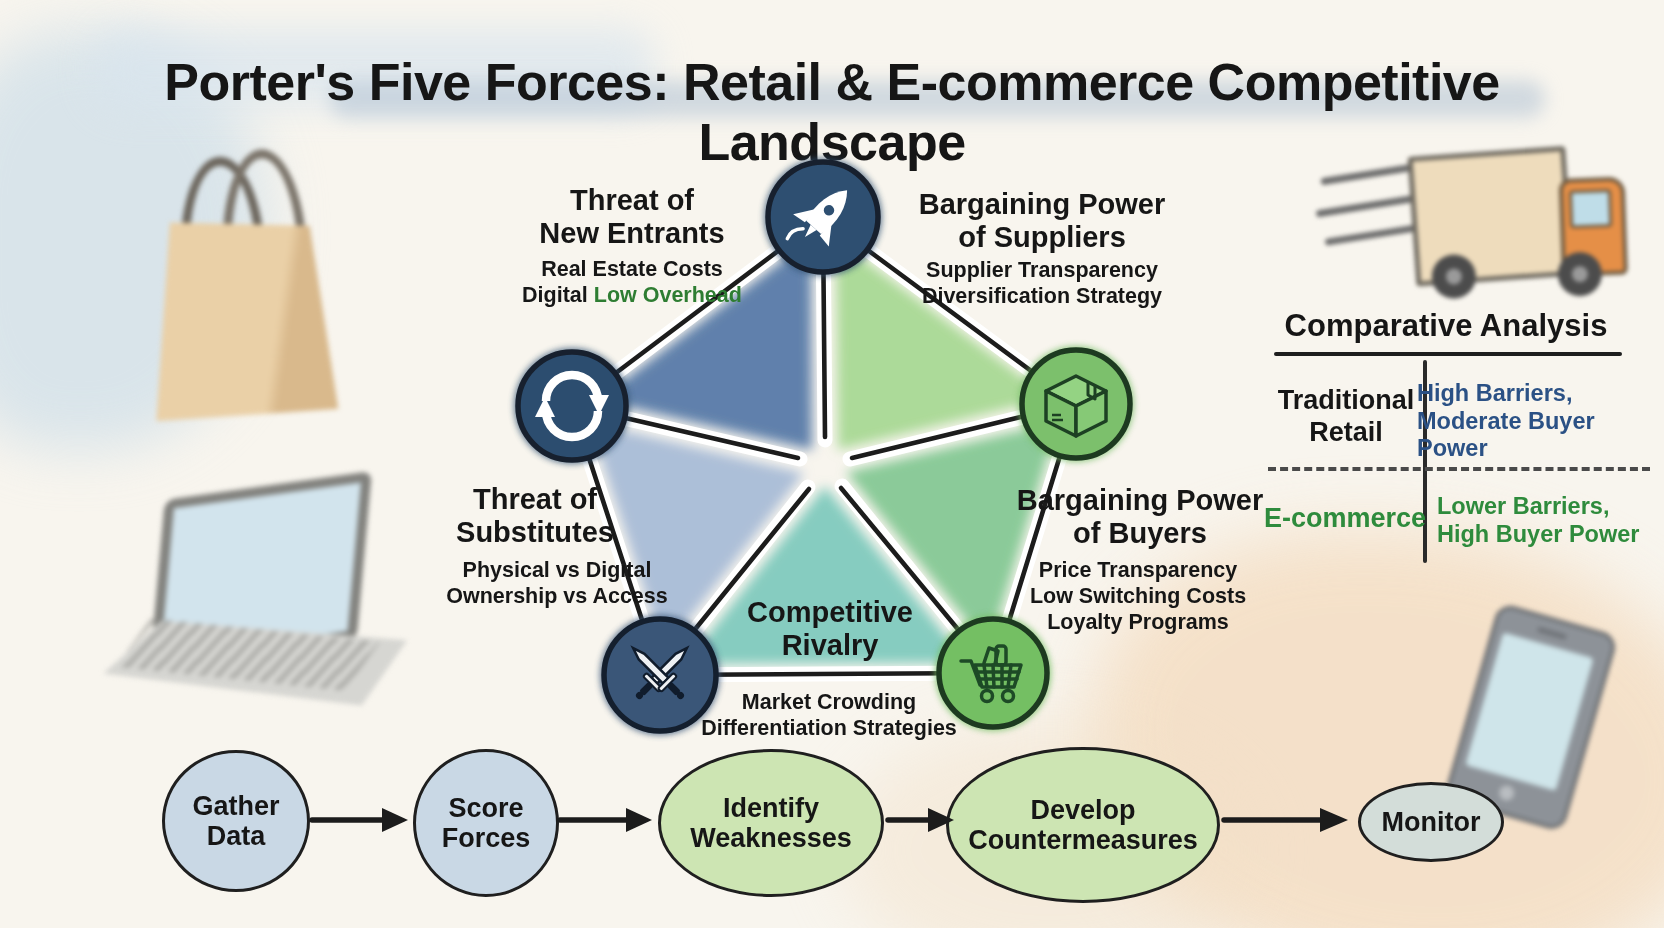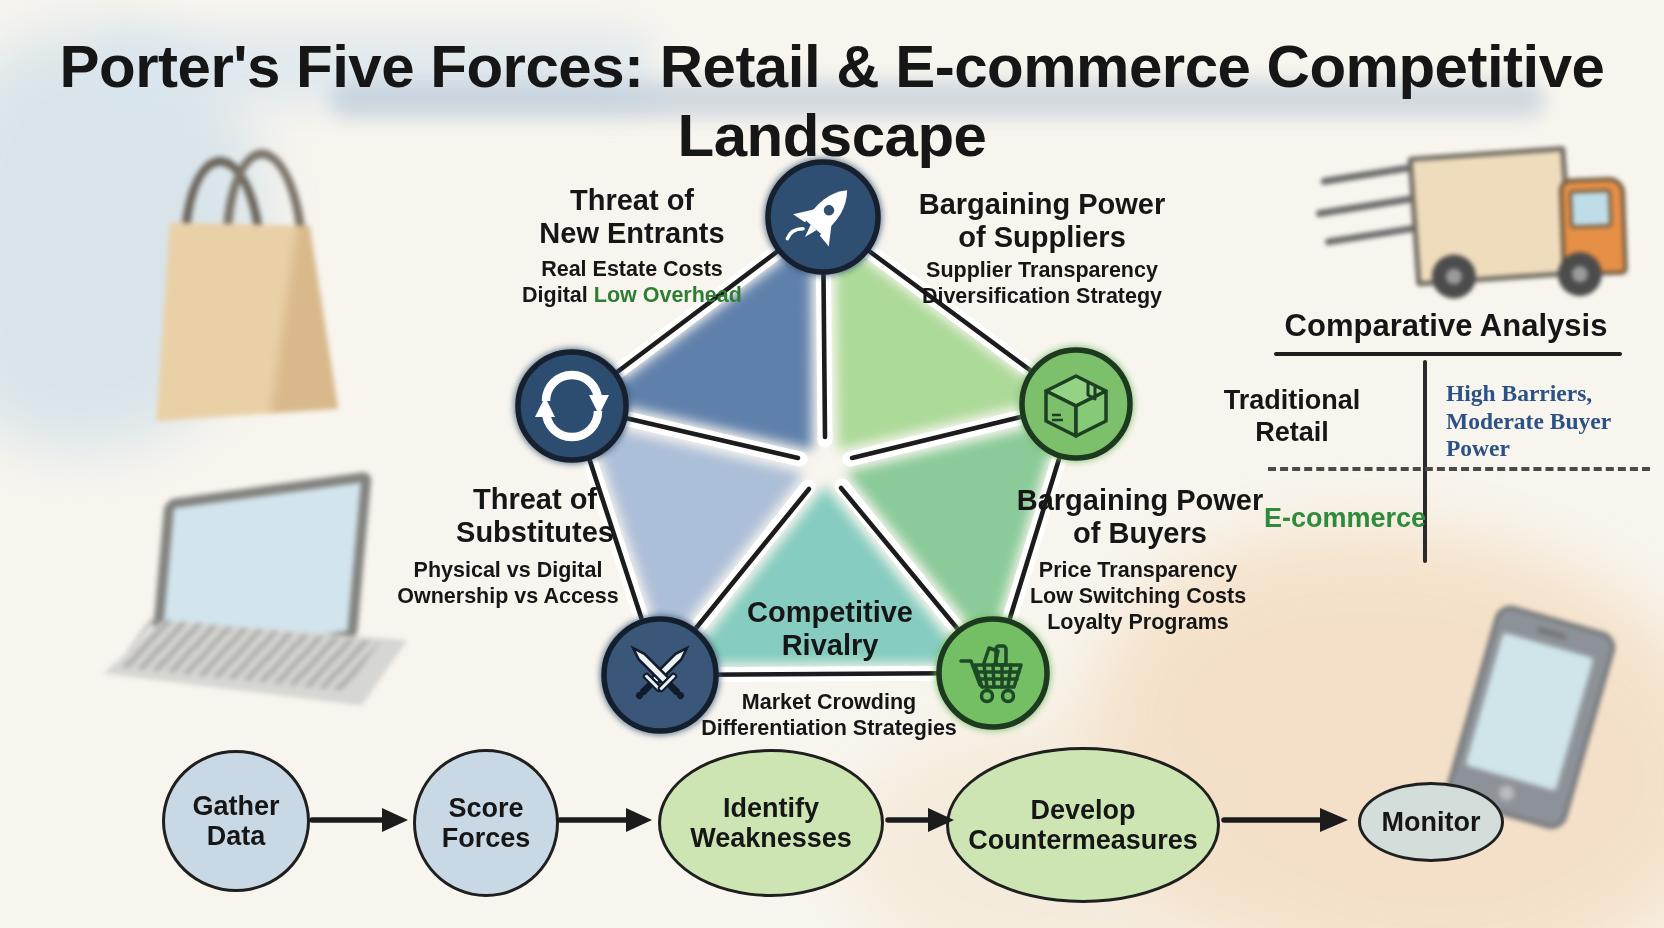--- a/index.html
+++ b/index.html
@@ -8,21 +8,21 @@
   .abs{position:absolute;}
   .pre{white-space:pre-line;}
   
   .wash{position:absolute;pointer-events:none;}
   .wash-topleft{left:-60px;top:30px;width:330px;height:420px;background:#cfdfe9;opacity:.75;border-radius:45% 55% 60% 40%;filter:blur(28px);}
   .wash-title{left:330px;top:80px;width:1215px;height:38px;background:#b2c3d4;opacity:.55;border-radius:18px;filter:blur(9px);}
   .wash-title2{left:95px;top:28px;width:560px;height:80px;background:#d9e5ee;opacity:.7;border-radius:30px;filter:blur(18px);}
   .wash-peach{left:1090px;top:530px;width:640px;height:460px;background:#f4dcc0;opacity:.8;border-radius:40% 55% 45% 55%;filter:blur(34px);}
   .wash-peach2{left:840px;top:720px;width:420px;height:260px;background:#f2e0c8;opacity:.45;border-radius:50%;filter:blur(30px);}
   
-  .title{left:40px;right:40px;top:32px;text-align:center;font-size:60px;font-weight:bold;letter-spacing:-.5px;}
+  .title{left:40px;right:40px;top:52px;text-align:center;font-size:52px;font-weight:bold;letter-spacing:-.5px;}
   
   .deco{position:absolute;pointer-events:none;}
   .bag{left:148px;top:156px;width:195px;height:262px;filter:blur(2.6px);transform:rotate(-2deg);}
   .bag .h1{position:absolute;left:34px;top:0;width:66px;height:92px;border:9px solid #6b655c;border-bottom:none;border-radius:50% 50% 0 0/95% 95% 0 0;}
   .bag .h2{position:absolute;left:76px;top:-6px;width:66px;height:98px;border:9px solid #7a7369;border-bottom:none;border-radius:50% 50% 0 0/95% 95% 0 0;}
   .bag .body{position:absolute;left:0;top:64px;width:186px;height:198px;
     background:linear-gradient(100deg,#ead0a7 0 66%,#d9b98c 72% 100%);
     clip-path:polygon(13% 0%,88% 4%,100% 97%,2% 100%);filter:drop-shadow(0 0 2px #7d7466);}
   .laptop{left:100px;top:486px;width:310px;height:235px;filter:blur(2.8px);transform:rotate(-3deg);}
   .laptop .screen{position:absolute;left:60px;top:0;width:185px;height:148px;background:#d2e4ed;
@@ -235,44 +235,46 @@
     <div><span>Digital </span><span class="hl">Low Overhead</span></div>
   </div>
 
   <div class="flabel f-title pre" style="left:1042px;top:221px;">Bargaining Power
 of Suppliers</div>
   <div class="flabel f-details pre" style="left:1042px;top:284px;">Supplier Transparency
 Diversification Strategy</div>
 
   <div class="flabel f-title pre" style="left:535px;top:516px;">Threat of
 Substitutes</div>
-  <div class="flabel f-details pre" style="left:508px;top:584px;">Physical vs Digital
+  <div class="flabel f-details pre" style="left:557px;top:584px;">Physical vs Digital
 Ownership vs Access</div>
 
   <div class="flabel f-title pre" style="left:1140px;top:517px;">Bargaining Power
 of Buyers</div>
   <div class="flabel f-title pre" style="left:830px;top:629px;">Competitive
 Rivalry</div>
 
   <div class="flabel f-details pre" style="left:1138px;top:597px;">Price Transparency
 Low Switching Costs
 Loyalty Programs</div>
   <div class="flabel f-details pre" style="left:829px;top:716px;">Market Crowding
 Differentiation Strategies</div>
 
   <div class="abs cmp-heading">Comparative Analysis</div>
   <div class="abs cmp-underline"></div>
   <div class="abs cmp-vline"></div>
   <div class="abs cmp-dash"></div>
-  <div class="cmp-label pre" style="left:1292px;top:416px;">Traditional
+  <div class="cmp-label pre" style="left:1346px;top:416px;">Traditional
 Retail</div>
-  <div class="cmp-value pre c-blue" style="left:1446px;top:422px;font-family:Liberation Serif, serif;">High Barriers,
+  <div class="cmp-value pre c-blue" style="left:1417px;top:422px;">High Barriers,
 Moderate Buyer
 Power</div>
   <div class="cmp-label pre c-green" style="left:1345px;top:518px;">E-commerce</div>
+  <div class="cmp-value pre c-green" style="left:1437px;top:521px;">Lower Barriers,
+High Buyer Power</div>
 
   <div class="step s-blue pre" style="left:162px;top:750px;width:142px;height:136px;">Gather
 Data</div>
   <div class="step s-green pre" style="left:658px;top:749px;width:220px;height:142px;">Identify
 Weaknesses</div>
   <div class="step s-blue pre" style="left:413px;top:749px;width:140px;height:142px;">Score
 Forces</div>
   <div class="step s-gray pre" style="left:1358px;top:782px;width:140px;height:74px;">Monitor</div>
   <div class="step s-green pre" style="left:946px;top:747px;width:268px;height:150px;">Develop
 Countermeasures</div>

